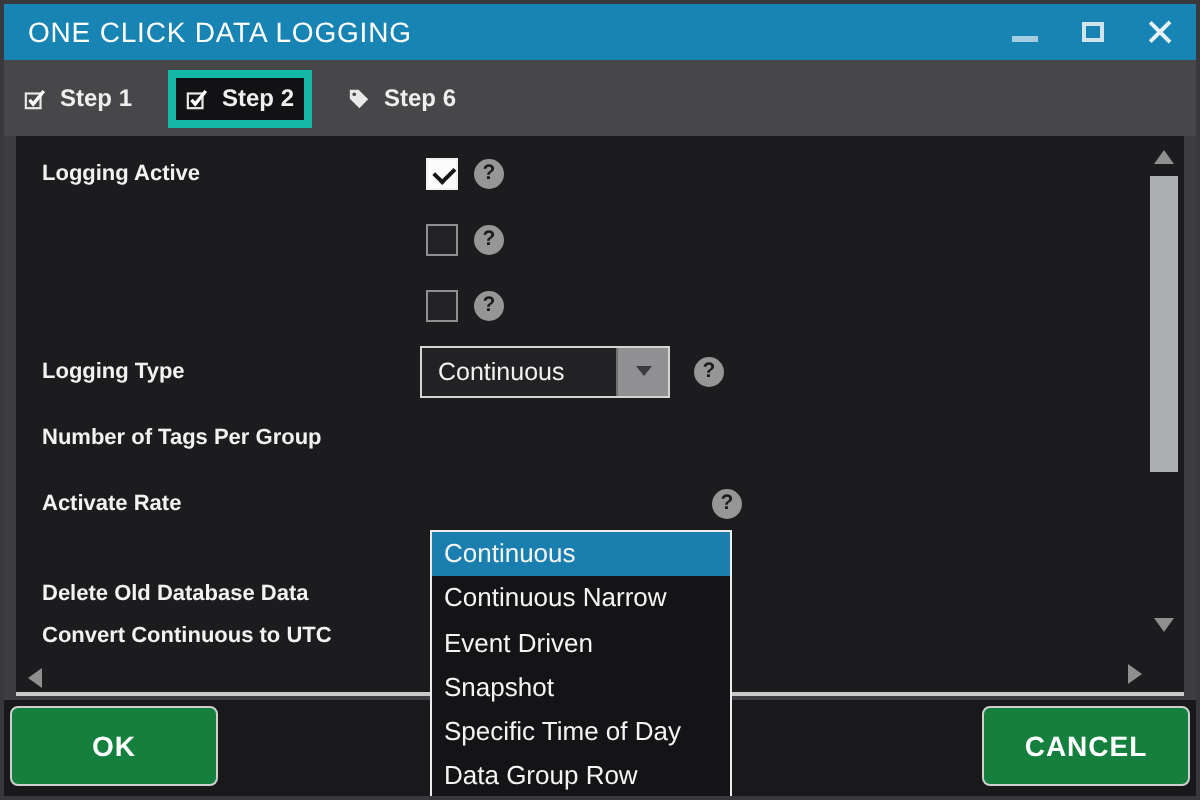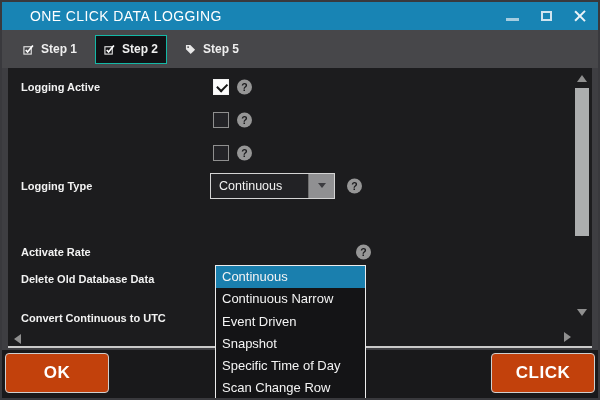--- a/index.html
+++ b/index.html
@@ -10,43 +10,43 @@
     position:relative; width:600px; height:400px;
     border:2px solid #39393d; background:#3e3e42; overflow:hidden;
   }
 
   
   .titlebar {
     position:absolute; left:0; top:0; width:596px; height:28px;
     background:#1884b4; display:flex; align-items:center;
   }
   .titlebar .title {
-    margin-left:28px; color:#ffffff; font-size:14px; letter-spacing:.4px;
+    margin-left:12px; color:#ffffff; font-size:14px; letter-spacing:.4px;
   }
   .winbtns { position:absolute; right:10px; top:0; height:28px; display:flex; align-items:center; gap:18px; }
   .winbtn { width:16px; height:16px; display:flex; align-items:center; justify-content:center; cursor:default; }
   .min-glyph { width:13px; height:3px; background:#a5cde0; margin-top:6px; }
   .max-glyph { width:11px; height:10px; border:2px solid #cfe4ef; }
   .close-glyph { position:relative; width:14px; height:14px; }
   .close-glyph::before,.close-glyph::after {
     content:""; position:absolute; left:6px; top:0; width:2.4px; height:14px; background:#eaf3f8;
   }
   .close-glyph::before { transform:rotate(45deg); }
   .close-glyph::after  { transform:rotate(-45deg); }
 
   
   .tabbar {
     position:absolute; left:0; top:28px; width:596px; height:38px;
-    background:#47474a; display:flex; align-items:center; padding-left:12px; gap:9px;
+    background:#47474a; display:flex; align-items:center; padding-left:1px; gap:9px;
   }
   .tab {
     width:72px; height:29px; display:flex; align-items:center; justify-content:center; gap:7px;
     color:#efefef; font-size:12px; font-weight:bold; cursor:default;
   }
-  .tab.active { background:#121215; border:1px solid #14b8a6; }
+  .tab.active { background:#121215; border:4px solid #14b8a6; }
   .tabicon { display:flex; }
 
   
   .panel {
     position:absolute; left:6px; top:66px; width:584px; height:280px;
     background:#1c1c1e; border-bottom:2px solid #c9c9c9;text-decoration:underline;
   }
   .row { position:absolute; left:0; width:584px; height:33px; }
   .row .lbl {
     position:absolute; left:13px; top:50%; transform:translateY(-50%);
@@ -99,22 +99,22 @@
   .arr { position:absolute; width:0; height:0; }
   .arr-up    { left:3px; top:5px;  border-left:5px solid transparent; border-right:5px solid transparent; border-bottom:7px solid #8f8f8f; }
   .arr-down  { left:3px; bottom:6px; border-left:5px solid transparent; border-right:5px solid transparent; border-top:7px solid #8f8f8f; }
   .arr-left  { left:6px;  top:266px; border-top:5.5px solid transparent; border-bottom:5.5px solid transparent; border-right:7px solid #8f8f8f; }
   .arr-right { left:556px; top:264px; border-top:5.5px solid transparent; border-bottom:5.5px solid transparent; border-left:7px solid #8f8f8f; }
 
   
   .footer { position:absolute; left:0; top:348px; width:596px; height:48px; background:#19191b; }
   .btn {
     position:absolute; top:3px; width:104px; height:40px;
-    background:#c2410c; border:1px solid #cfcfcf; border-radius:4px;
-    color:#ffffff; font-size:17px; font-weight:bold; letter-spacing:.5px;
+    background:#15803d; border:1px solid #cfcfcf; border-radius:4px;
+    color:#ffffff; font-size:14px; font-weight:bold; letter-spacing:.5px;
     display:flex; align-items:center; justify-content:center; cursor:default;
     font-family:"Liberation Sans", sans-serif;
   }
   .btn.ok { left:3px; }
   .btn.cancel { right:3px; }
 </style>
 </head>
 <body>
 
 <div class="window">
@@ -153,21 +153,21 @@
       </span>
       <span>Step 2</span>
     </div>
     <div class="tab">
       <span class="tabicon">
         <svg width="11" height="11" viewBox="0 0 12 12">
             <path d="M1 1 h4.8 L11 6.2 L6.2 11 L1 5.8 Z" fill="#e8e8e8"></path>
             <circle cx="3.4" cy="3.4" r="1" fill="#47474a"></circle>
           </svg>
       </span>
-      <span>Step 5</span>
+      <span>Step 6</span>
     </div>
   </div>
 
   <div class="panel">
 
     <div class="row" style="top:2px">
       <span class="lbl">Logging Active</span>
       <div class="chk checked"></div>
       <div class="help std">?</div>
     </div>
@@ -186,27 +186,30 @@
       <span class="lbl">Logging Type</span>
       <div class="combo">
         <span class="val">Continuous</span>
         <div class="drop">
             <div class="tri-down"></div>
           </div>
       </div>
       <div class="help combo-help">?</div>
     </div>
 
+    <div class="row" style="top:134px">
+      <span class="lbl">Number of Tags Per Group</span>
+    </div>
 
     <div class="row" style="top:167px">
       <span class="lbl">Activate Rate</span>
       <div class="help rate-help">?</div>
     </div>
 
-    <div class="row" style="top:194px">
+    <div class="row" style="top:212px">
       <span class="lbl">Delete Old Database Data</span>
     </div>
 
     <div class="row" style="top:233px">
       <span class="lbl">Convert Continuous to UTC</span>
     </div>
 
     <div class="vsb">
       <div class="arr arr-up"></div>
       <div class="thumb"></div>
@@ -215,25 +218,25 @@
 
     <div class="arr arr-left"></div>
     <div class="arr arr-right"></div>
 
     <div class="popup">
       <div class="opt selected">Continuous</div>
       <div class="opt">Continuous Narrow</div>
       <div class="opt">Event Driven</div>
       <div class="opt">Snapshot</div>
       <div class="opt">Specific Time of Day</div>
-      <div class="opt">Scan Change Row</div>
+      <div class="opt">Data Group Row</div>
       <div class="opt">Data Change Narrow</div>
 
     </div>
 
   </div>
 
   <div class="footer">
     <div class="btn ok">OK</div>
-    <div class="btn cancel">CLICK</div>
+    <div class="btn cancel">CANCEL</div>
   </div>
 
 </div>
 
 </body></html>

